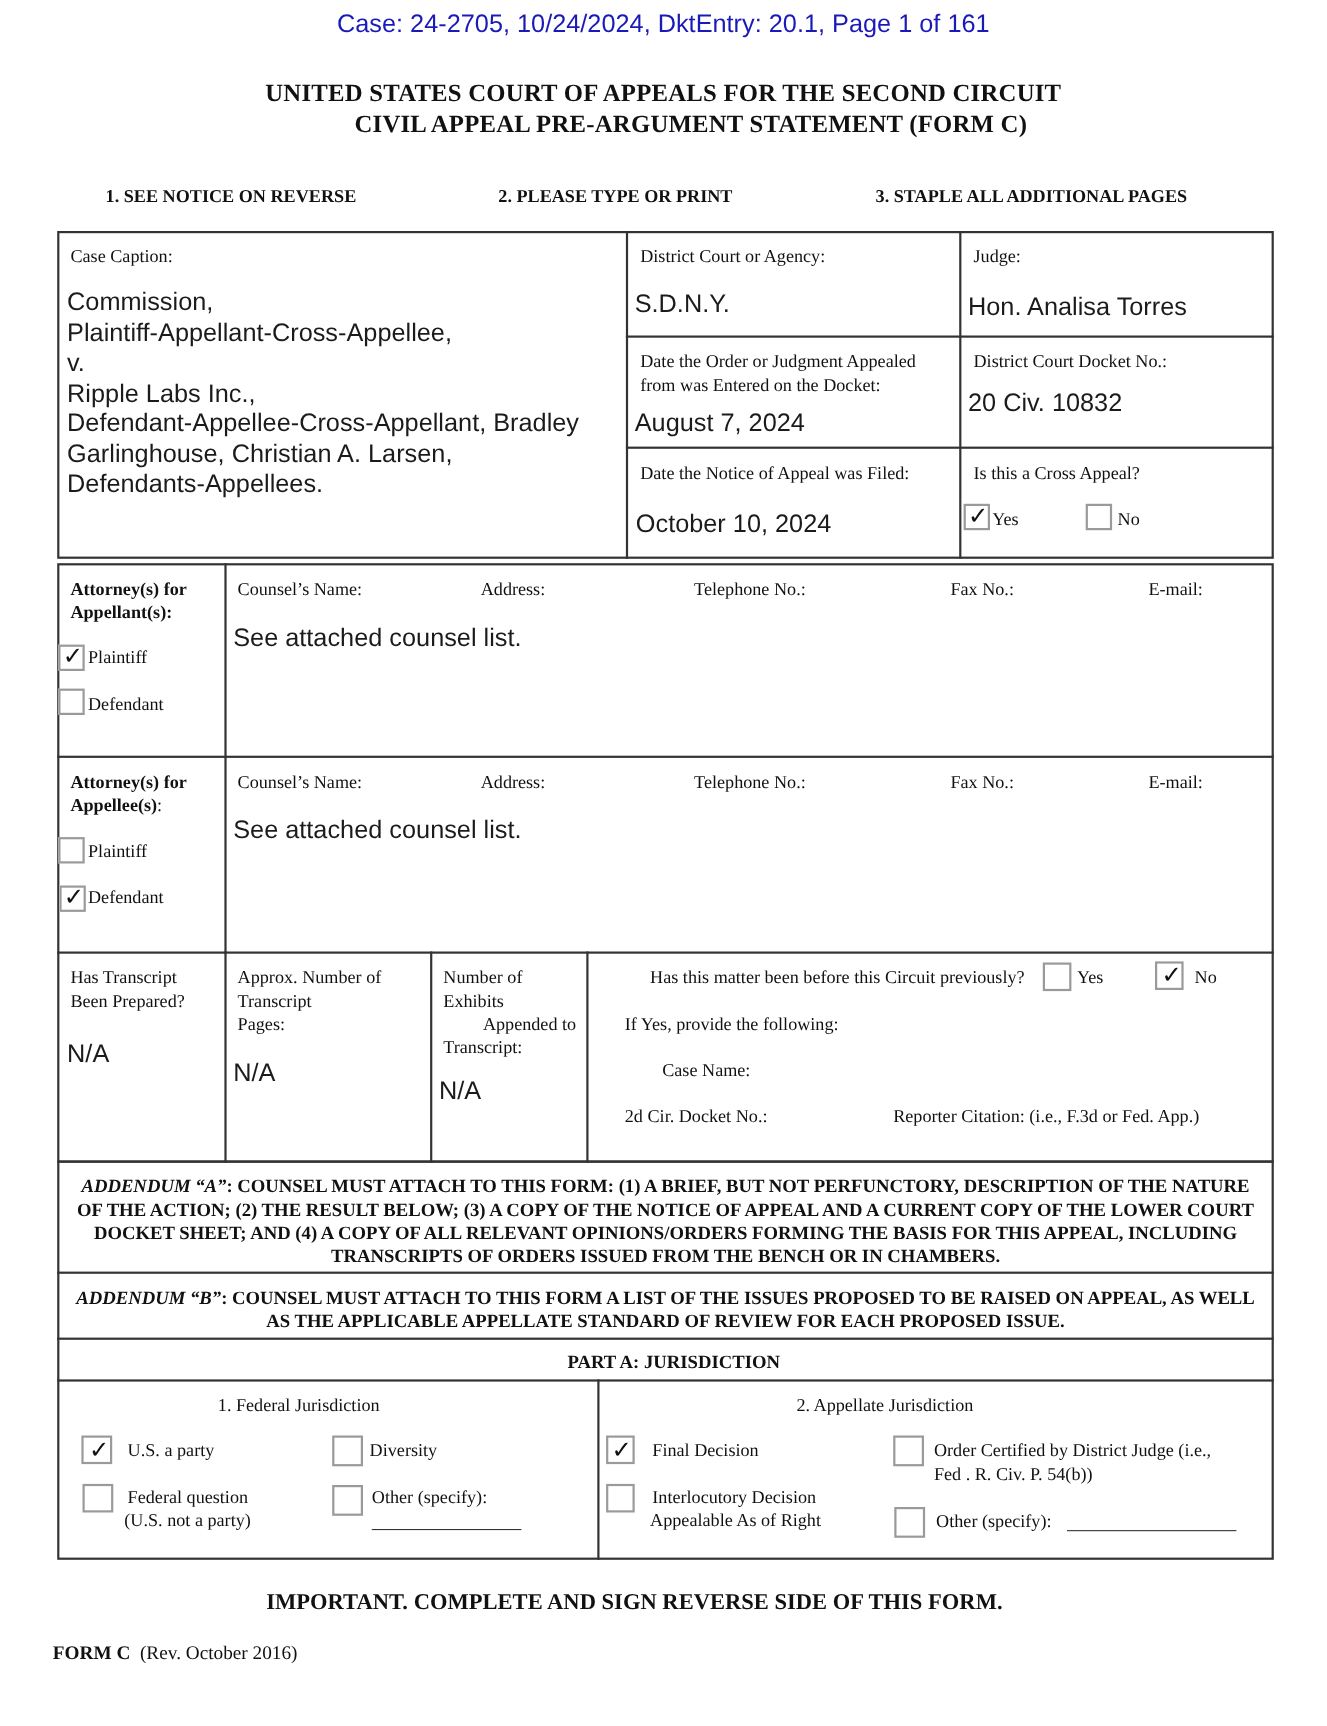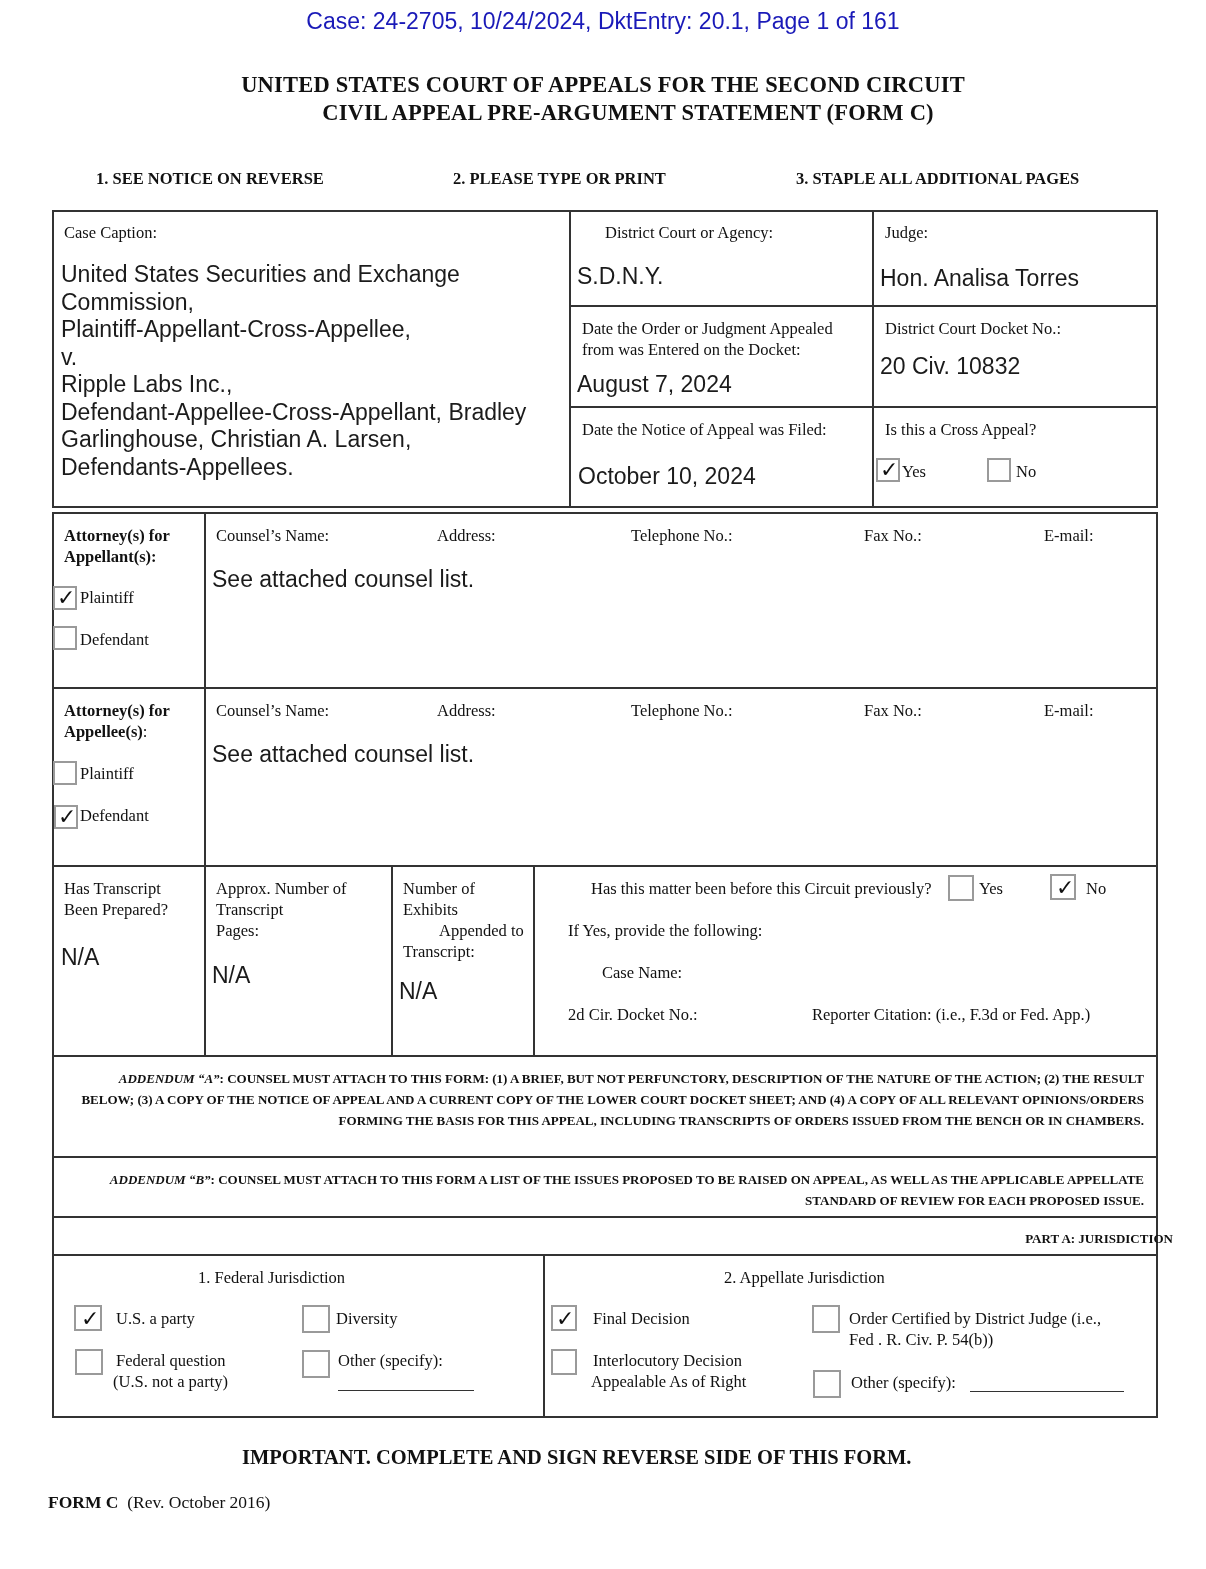--- a/index.html
+++ b/index.html
@@ -19,21 +19,21 @@
   .vline { border-left: 2px solid #333; width: 0; }
   .hline { border-top: 2px solid #333; height: 0; }
 
   .lbl { font-size: 16.5px; line-height: 21px; }
   .lblb { font-size: 16.5px; line-height: 21px; font-weight: bold; }
   .val { font-size: 23px; line-height: 27.5px; color: #1b1b1b; }
 
   .cb { width: 24px; height: 24px; border: 2px solid #9a9a9a; box-sizing: border-box; background: #fff; }
   .cb .chk { position: absolute; left: 2px; top: -3px; font-size: 22px; line-height: 26px; color: #111; font-family: "DejaVu Sans", sans-serif; }
 
-  .hdr-text { font-size: 13px; line-height: 21px; font-weight: bold; text-align: right; }
+  .hdr-text { font-size: 17px; line-height: 21px; font-weight: bold; text-align: center; }
   .u { }
   .blank { border-bottom: 1.5px solid #333; height: 0; }
 </style>
 </head>
 <body>
 
 <div id="stamp" class="abs sans">Case: 24-2705, 10/24/2024, DktEntry: 20.1, Page 1 of 161</div>
 <div id="title1" class="abs serif">UNITED STATES COURT OF APPEALS FOR THE SECOND CIRCUIT</div>
 <div id="title2" class="abs serif">CIVIL APPEAL PRE-ARGUMENT STATEMENT (FORM C)</div>
 
@@ -42,31 +42,30 @@
 <div class="abs serif notice" style="left:796px;">3.  STAPLE ALL ADDITIONAL PAGES</div>
 
 <div class="abs box" style="left:52px; top:210px; width:1106px; height:298px;"></div>
 <div class="abs vline" style="left:569px; top:210px; height:298px;"></div>
 <div class="abs vline" style="left:872px; top:210px; height:298px;"></div>
 <div class="abs hline" style="left:569px; top:305px; width:589px;"></div>
 <div class="abs hline" style="left:569px; top:406px; width:589px;"></div>
 
 <div class="abs serif lbl" style="left:64px; top:222px;">Case Caption:</div>
 <div class="abs sans" style="left:61px; top:261px; width:505px;">
-  <div class="val">United States Securities and Exchange</div>
   <div class="val">Commission,</div>
   <div class="val">Plaintiff-Appellant-Cross-Appellee,</div>
   <div class="val">v.</div>
   <div class="val">Ripple Labs Inc.,</div>
   <div class="val">Defendant-Appellee-Cross-Appellant, Bradley</div>
   <div class="val">Garlinghouse, Christian A. Larsen,</div>
   <div class="val">Defendants-Appellees.</div>
 </div>
 
-<div class="abs serif lbl" style="left:582px; top:222px;margin-left:23px;">District Court or Agency:</div>
+<div class="abs serif lbl" style="left:582px; top:222px;">District Court or Agency:</div>
 <div class="abs sans val" style="left:577px; top:263px;">S.D.N.Y.</div>
 
 <div class="abs serif lbl" style="left:885px; top:222px;">Judge:</div>
 <div class="abs sans val" style="left:880px; top:265px;">Hon. Analisa Torres</div>
 
 <div class="abs serif lbl" style="left:582px; top:318px;">Date the Order or Judgment Appealed</div>
 <div class="abs serif lbl" style="left:582px; top:339px;">from was Entered on the Docket:</div>
 <div class="abs sans val" style="left:577px; top:371px;">August 7, 2024</div>
 
 <div class="abs serif lbl" style="left:885px; top:318px;">District Court Docket No.:</div>

